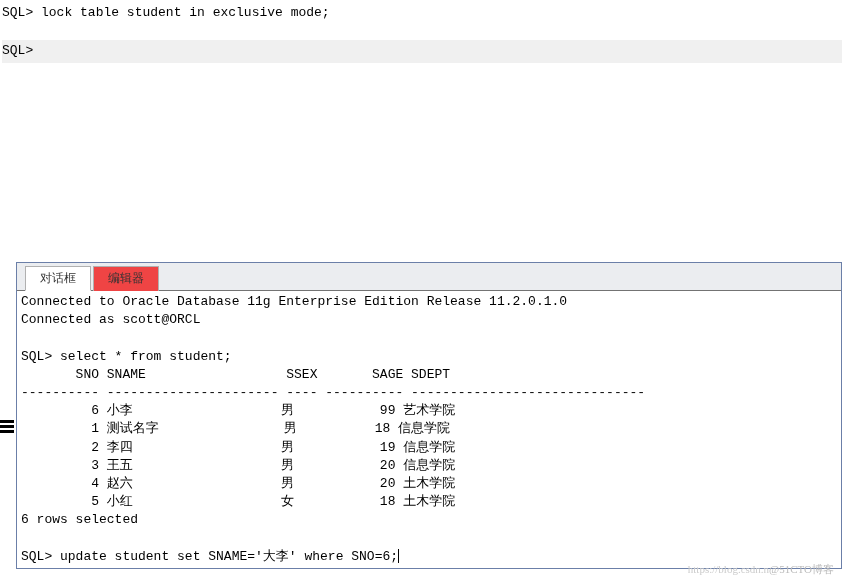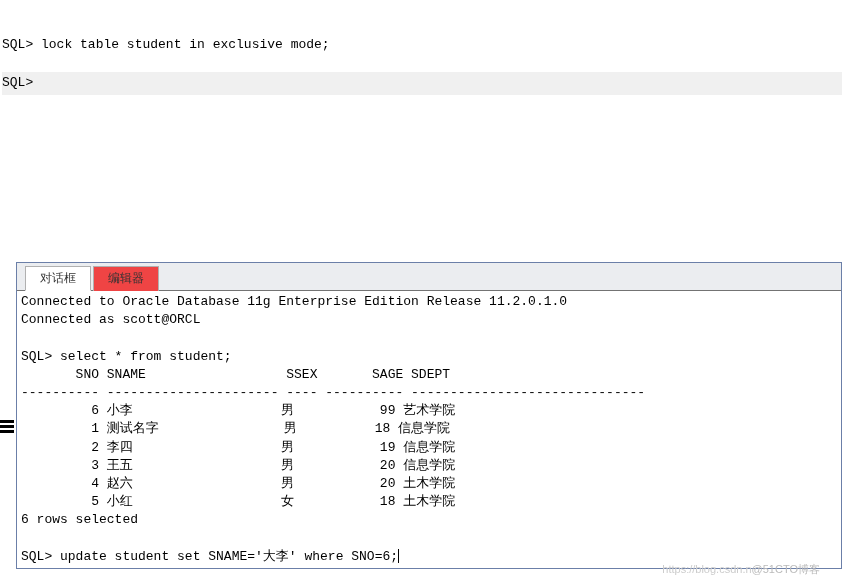--- a/index.html
+++ b/index.html
@@ -11,21 +11,20 @@
       background: #ffffff;
       width: 844px;
       height: 581px;
       overflow: hidden;
       position: relative;
     }
     .top-terminal {
       padding: 4px 2px;
       background: #ffffff;
       line-height: 1.4;
-      margin-top: 32px;
     }
     .prompt-line {
       white-space: pre;
       font-family: "Courier New", monospace;
     }
     .prompt-active {
       background: #f0f0f0;
       padding: 2px 0;
     }
     .window-container {
@@ -102,23 +101,23 @@
       width: 14px;
     }
     .side-marks div {
       width: 14px;
       height: 3px;
       background: #000;
       margin-bottom: 2px;
     }
     .watermark {
       position: absolute;
-      right: 24px;
+      right: 10px;
       bottom: 4px;
-      font-family: Liberation Sans, sans-serif;
+      font-family: Liberation Serif, serif;
       font-size: 11px;
       color: #cccccc;
     }
     .watermark .bold-part {
       color: #bbbbbb;
     }
   </style>
 </head>
 <body>
 

